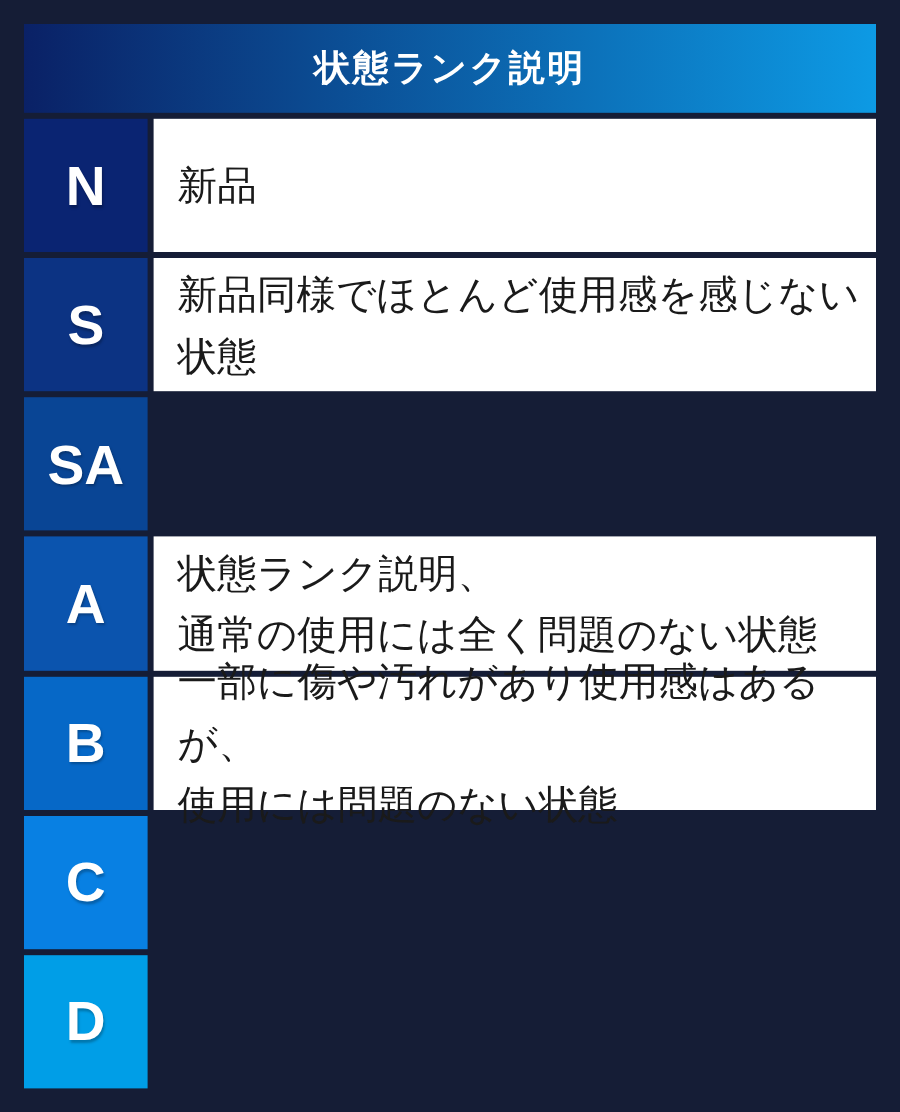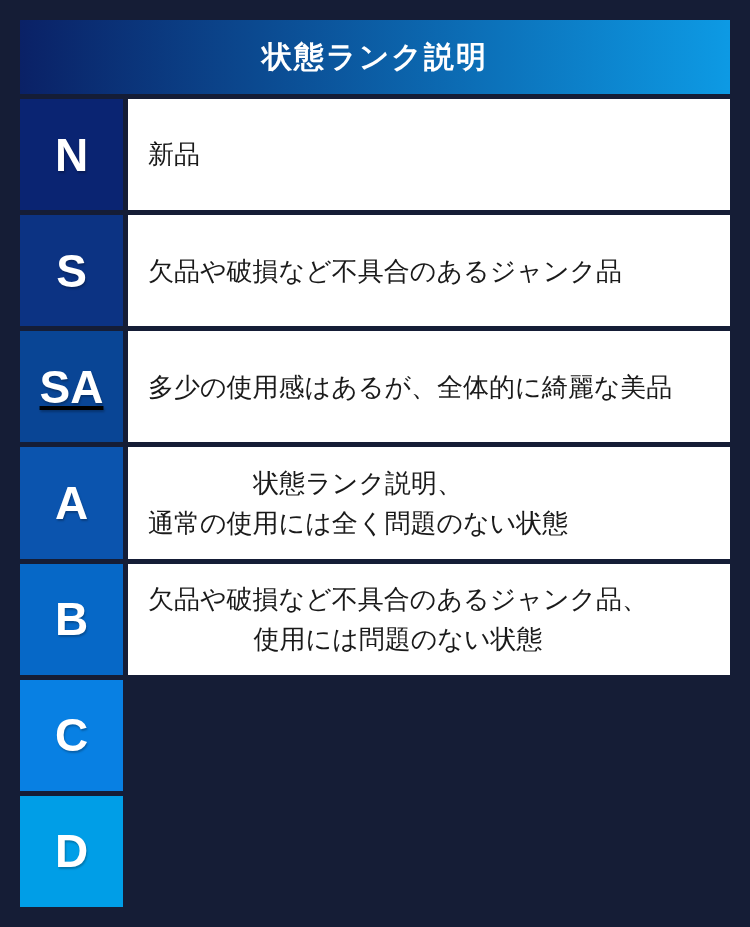--- a/index.html
+++ b/index.html
@@ -53,24 +53,23 @@
   .desc-cell {
     flex: 1 1 auto;
     background: #ffffff;
     display: flex;
     align-items: center;
     padding-left: 20px;
     padding-right: 12px;
   }
   .desc-text {
     color: #1a1a1a;
-    font-size: 26px;
+    font-size: 33px;
     line-height: 1.55;
     white-space: pre-line;
-    text-align: center;
   }
 </style>
 </head>
 <body>
 
 <div class="table-wrap" style="background: rgb(21, 29, 54);">
   <div class="header" style="background: linear-gradient(90deg, rgb(10, 33, 102) 0%, rgb(13, 154, 228) 100%);">
     <span class="header-title">状態ランク説明</span>
   </div>
 
@@ -81,49 +80,46 @@
     <div class="desc-cell">
       <span class="desc-text">新品</span>
     </div>
   </div>
 
   <div class="row">
     <div class="rank-cell" style="background: rgb(12, 51, 131);">
       <span class="rank-letter">S</span>
     </div>
     <div class="desc-cell">
-      <span class="desc-text">欠品や破損など不具合のあるジャンク品</span>
+      <span class="desc-text">新品同様でほとんど使用感を感じない状態</span>
     </div>
   </div>
 
   <div class="row">
-    <div class="rank-cell" style="background: rgb(9, 69, 149); text-decoration: underline;">
+    <div class="rank-cell" style="background: rgb(9, 69, 149);">
       <span class="rank-letter">SA</span>
-    </div>
-    <div class="desc-cell">
-      <span class="desc-text">多少の使用感はあるが、全体的に綺麗な美品</span>
     </div>
   </div>
 
   <div class="row">
     <div class="rank-cell" style="background: rgb(11, 84, 174);">
       <span class="rank-letter">A</span>
     </div>
     <div class="desc-cell">
       <span class="desc-text">状態ランク説明、
 通常の使用には全く問題のない状態</span>
     </div>
   </div>
 
   <div class="row">
     <div class="rank-cell" style="background: rgb(6, 104, 199);">
       <span class="rank-letter">B</span>
     </div>
     <div class="desc-cell">
-      <span class="desc-text">欠品や破損など不具合のあるジャンク品、
+      <span class="desc-text">一部に傷や汚れがあり使用感はあるが、
 使用には問題のない状態</span>
     </div>
   </div>
 
   <div class="row">
     <div class="rank-cell" style="background: rgb(8, 128, 227);">
       <span class="rank-letter">C</span>
     </div>
   </div>
 

